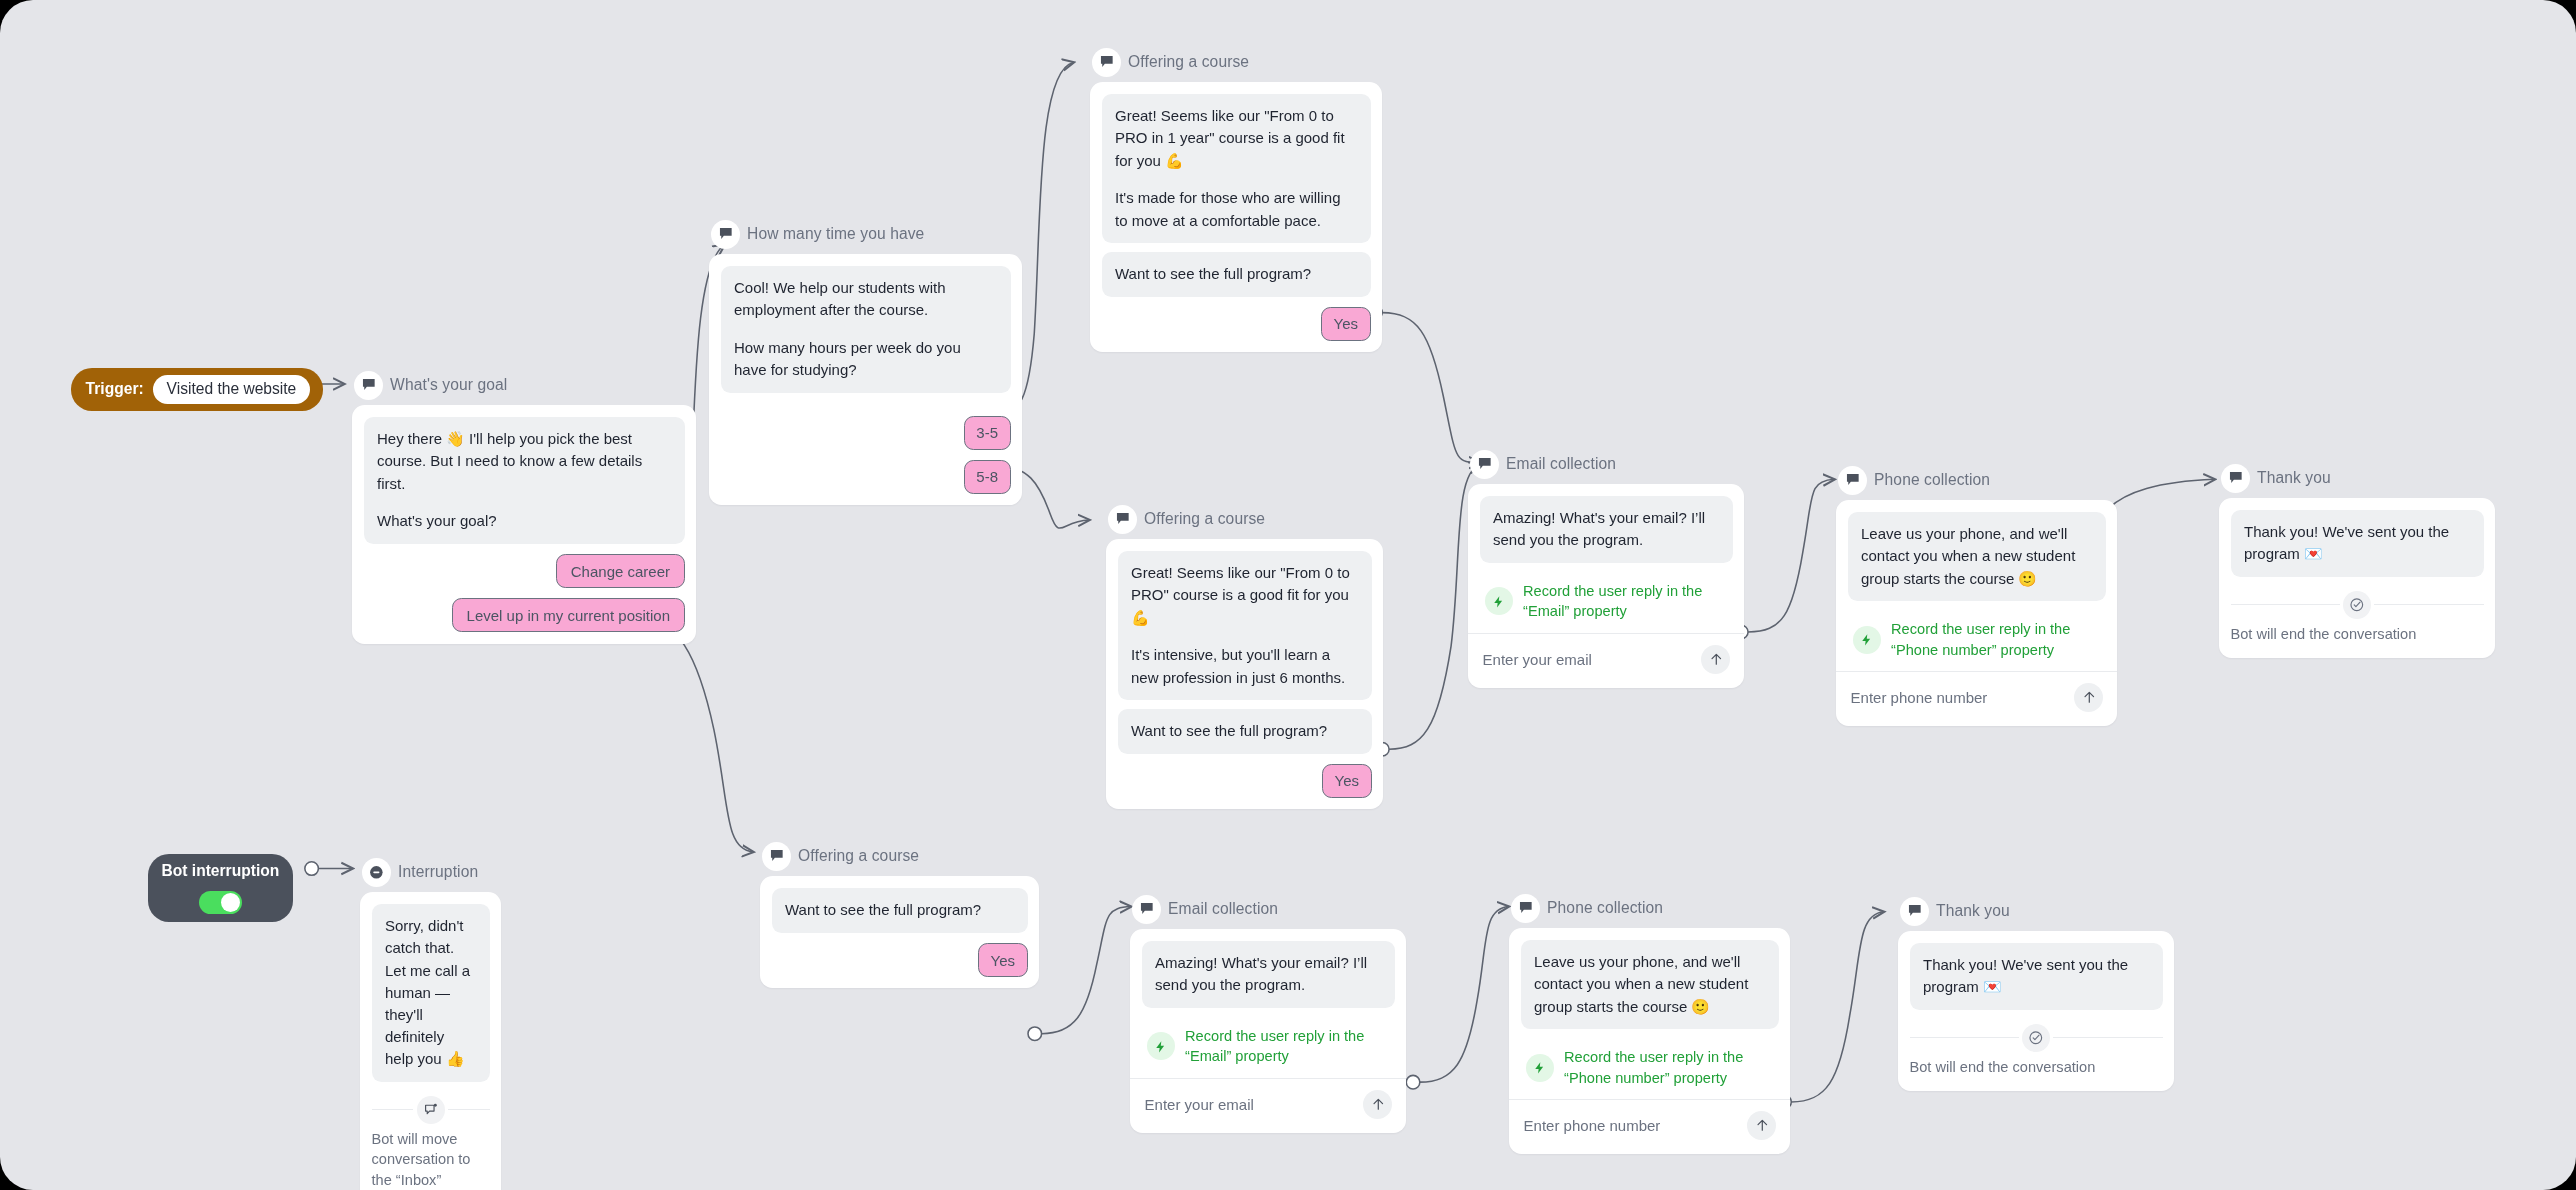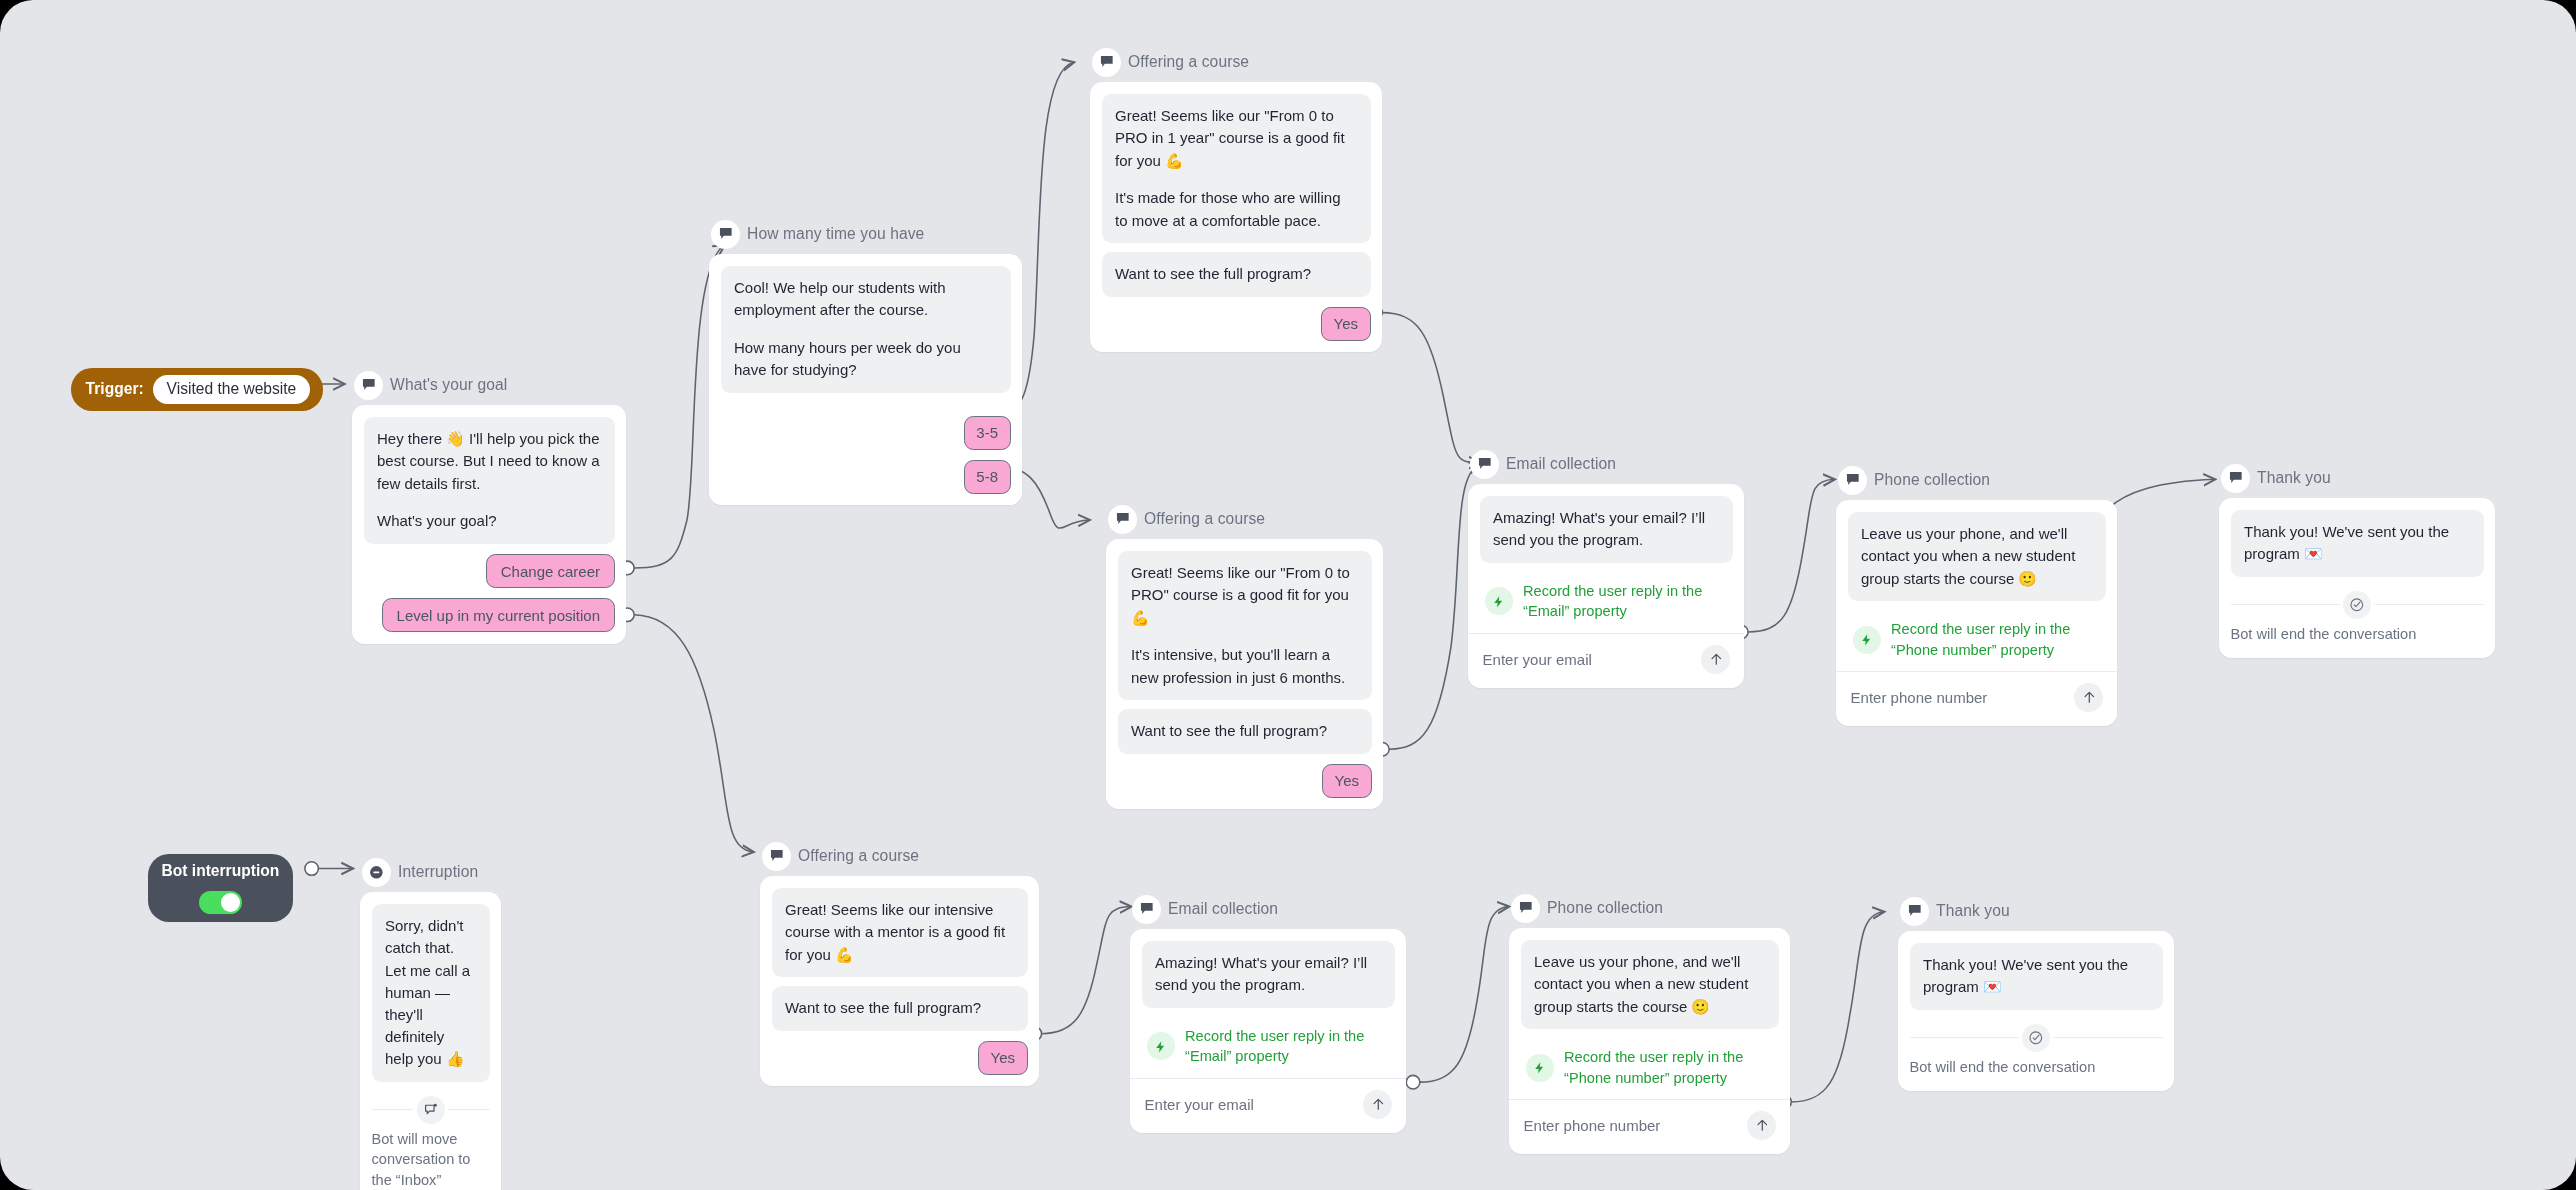--- a/index.html
+++ b/index.html
@@ -167,21 +167,21 @@
       <circle cx="3425" cy="2115" r="13" fill="#fff"></circle>
       <path d="M3438,2115 C3505,2115 3530,2075 3550,1950 C3572,1830 3565,1755 3615,1750" marker-end="url(#arw)"></path>
     </g>
   </svg>
 
   <div class="trigger-pill" style="left:71px; top:368px;">
     <span class="trigger-label">Trigger:</span>
     <span class="trigger-value">Visited the website</span>
   </div>
 
-  <div class="node" style="left:352px; top:370px; width:274px;">
+  <div class="node" style="left:352px; top:370px; width:344px;">
     <div class="node-head">
       <span class="node-badge">
         <svg width="15.6" height="15.6" viewBox="0 0 24 24">
             <path d="M3 3h18v12H9l-4 5v-5H3z" fill="#4b515c"></path>
           </svg>
       </span>
       <span class="node-title">What's your goal</span>
     </div>
     <div class="card">
       <div class="bubble">
@@ -392,21 +392,20 @@
   <div class="node" style="left:760px; top:841px; width:279px;">
     <div class="node-head">
       <span class="node-badge">
         <svg width="15.6" height="15.6" viewBox="0 0 24 24">
             <path d="M3 3h18v12H9l-4 5v-5H3z" fill="#4b515c"></path>
           </svg>
       </span>
       <span class="node-title">Offering a course</span>
     </div>
     <div class="card">
-      <div class="bubble">Great! Seems like our intensive course with a mentor is a good fit for you 💪</div>
       <div class="bubble">Want to see the full program?</div>
       <div class="qr-row">
         <span class="qr small">Yes</span>
       </div>
     </div>
   </div>
 
   <div class="node" style="left:1130px; top:894px; width:276px;">
     <div class="node-head">
       <span class="node-badge">

